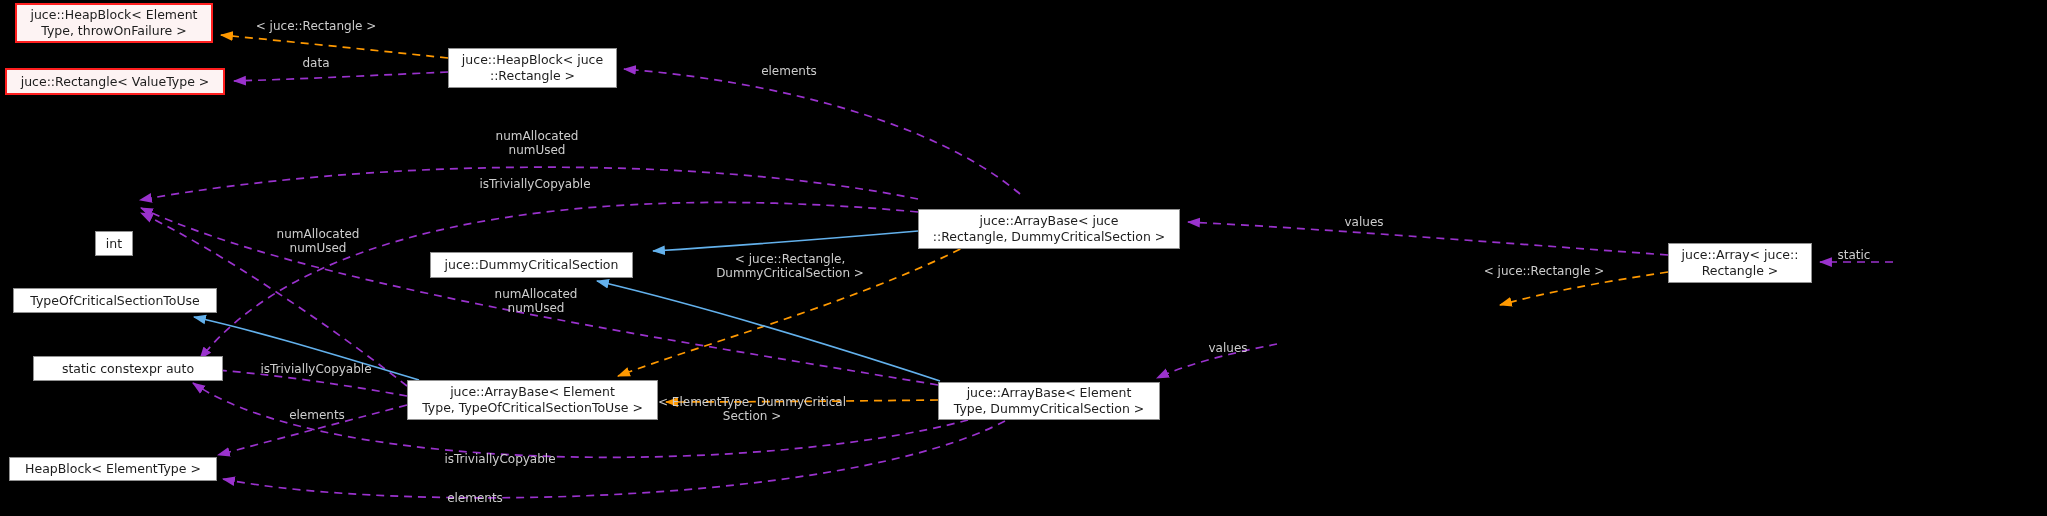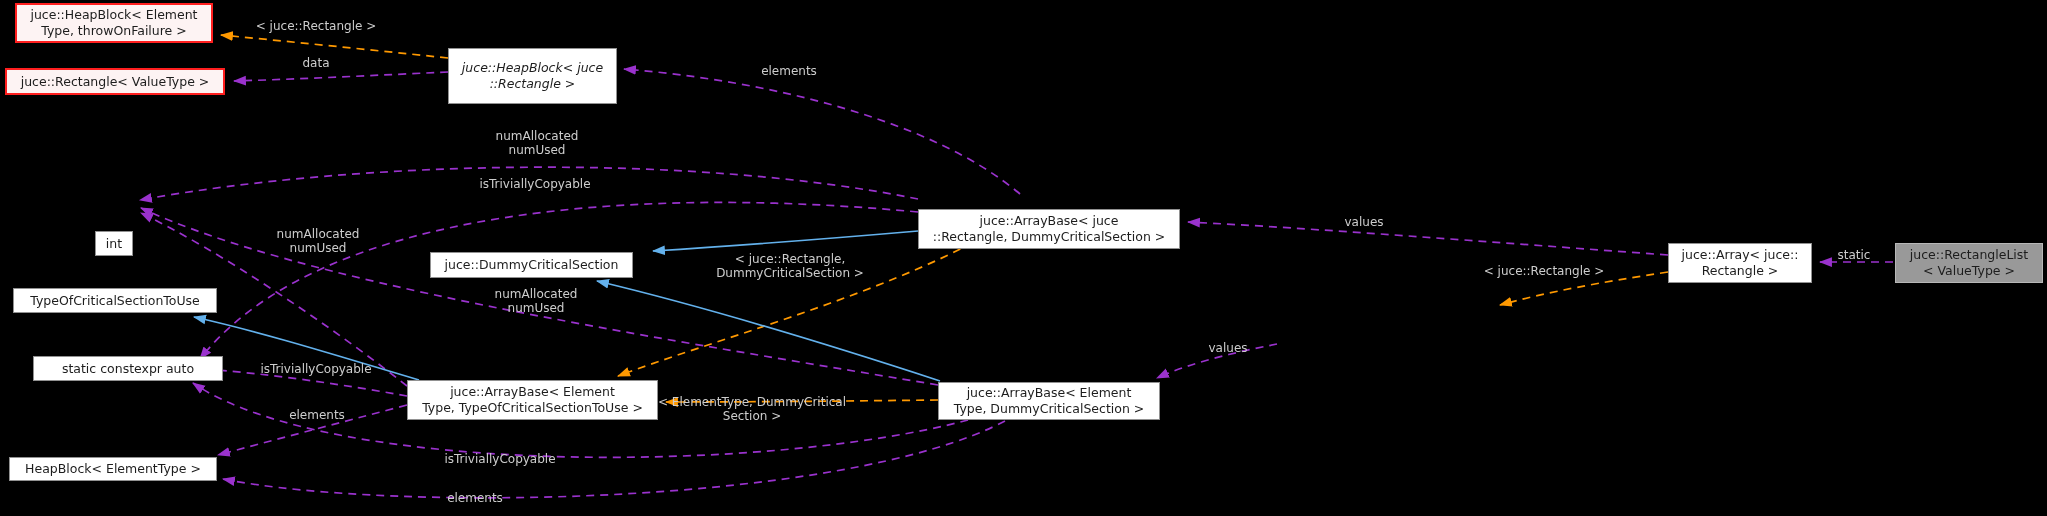--- a/index.html
+++ b/index.html
@@ -56,37 +56,35 @@
     <path class="eo" d="M1668,272 C1602,282 1547,292 1500,305" marker-end="url(#arrowO)"></path>
 
     <path class="eb" d="M918,231 C825,239 732,246 653,251" marker-end="url(#arrowB)"></path>
     <path class="eb" d="M940,381 C830,345 702,306 597,281" marker-end="url(#arrowB)"></path>
     <path class="eb" d="M419,380 C345,358 266,333 194,317" marker-end="url(#arrowB)"></path>
   </svg>
 
   <div class="node red" style="left:15px;top:3px;width:198px;height:40px;">juce::HeapBlock&lt; Element
 Type, throwOnFailure &gt;</div>
   <div class="node red" style="left:5px;top:68px;width:220px;height:27px;">juce::Rectangle&lt; ValueType &gt;</div>
-  <div class="node" style="left:448px;top:48px;width:169px;height:56px;font-style:italic;">juce::HeapBlock&lt; juce
+  <div class="node" style="left:448px;top:48px;width:169px;height:40px;">juce::HeapBlock&lt; juce
 ::Rectangle &gt;</div>
   <div class="node" style="left:95px;top:196px;width:38px;height:25px;margin-top:35px;">int</div>
   <div class="node" style="left:430px;top:252px;width:203px;height:26px;">juce::DummyCriticalSection</div>
   <div class="node" style="left:13px;top:288px;width:204px;height:25px;text-align:center;">TypeOfCriticalSectionToUse</div>
   <div class="node" style="left:33px;top:356px;width:190px;height:25px;">static constexpr auto</div>
   <div class="node" style="left:9px;top:457px;width:208px;height:24px;">HeapBlock&lt; ElementType &gt;</div>
   <div class="node" style="left:918px;top:209px;width:262px;height:40px;">juce::ArrayBase&lt; juce
 ::Rectangle, DummyCriticalSection &gt;</div>
   <div class="node" style="left:407px;top:380px;width:251px;height:40px;">juce::ArrayBase&lt; Element
 Type, TypeOfCriticalSectionToUse &gt;</div>
   <div class="node" style="left:938px;top:382px;width:222px;height:38px;">juce::ArrayBase&lt; Element
 Type, DummyCriticalSection &gt;</div>
   <div class="node" style="left:1668px;top:243px;width:144px;height:40px;">juce::Array&lt; juce::
 Rectangle &gt;</div>
-  <div class="node current" style="left:1895px;top:243px;width:148px;height:40px;">juce::RectangleList
-&lt; ValueType &gt;</div>
 
   <div class="elabel" style="left:316px;top:26px;">&lt; juce::Rectangle &gt;</div>
   <div class="elabel" style="left:316px;top:63px;">data</div>
   <div class="elabel" style="left:789px;top:71px;">elements</div>
   <div class="elabel" style="left:537px;top:143px;">numAllocated
 numUsed</div>
   <div class="elabel" style="left:535px;top:184px;">isTriviallyCopyable</div>
   <div class="elabel" style="left:318px;top:241px;">numAllocated
 numUsed</div>
   <div class="elabel" style="left:790px;top:266px;">&lt; juce::Rectangle,

